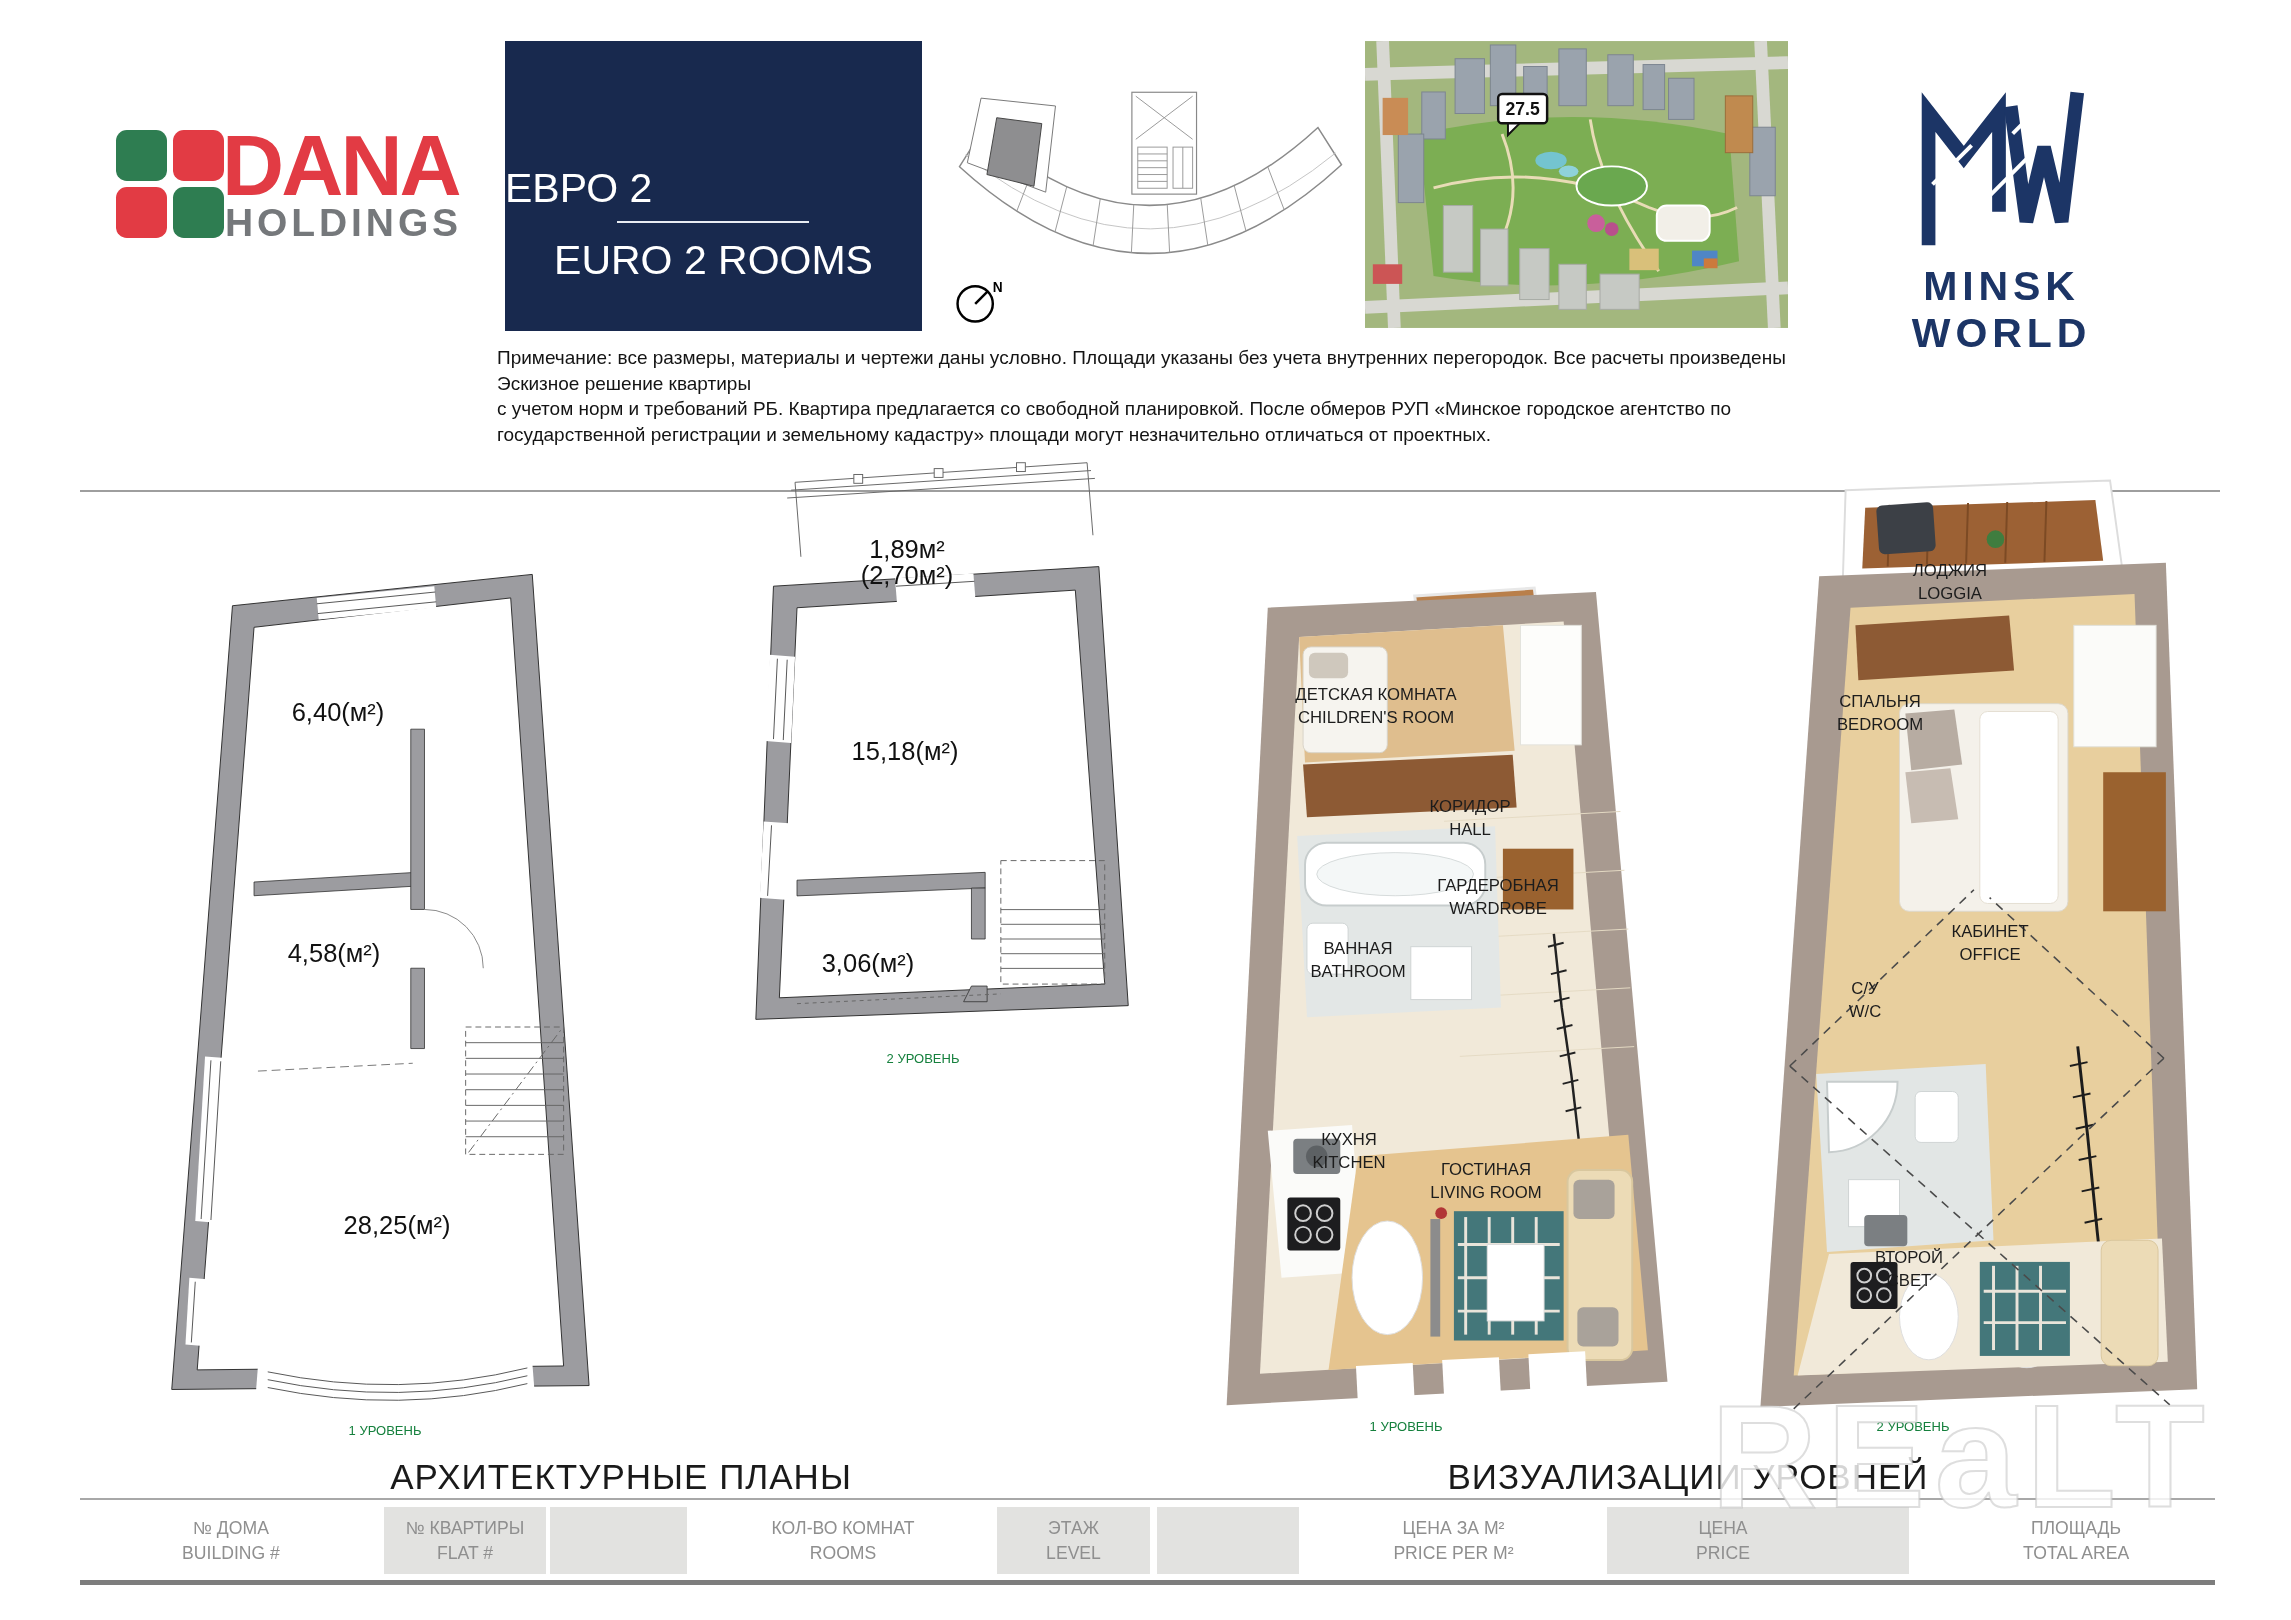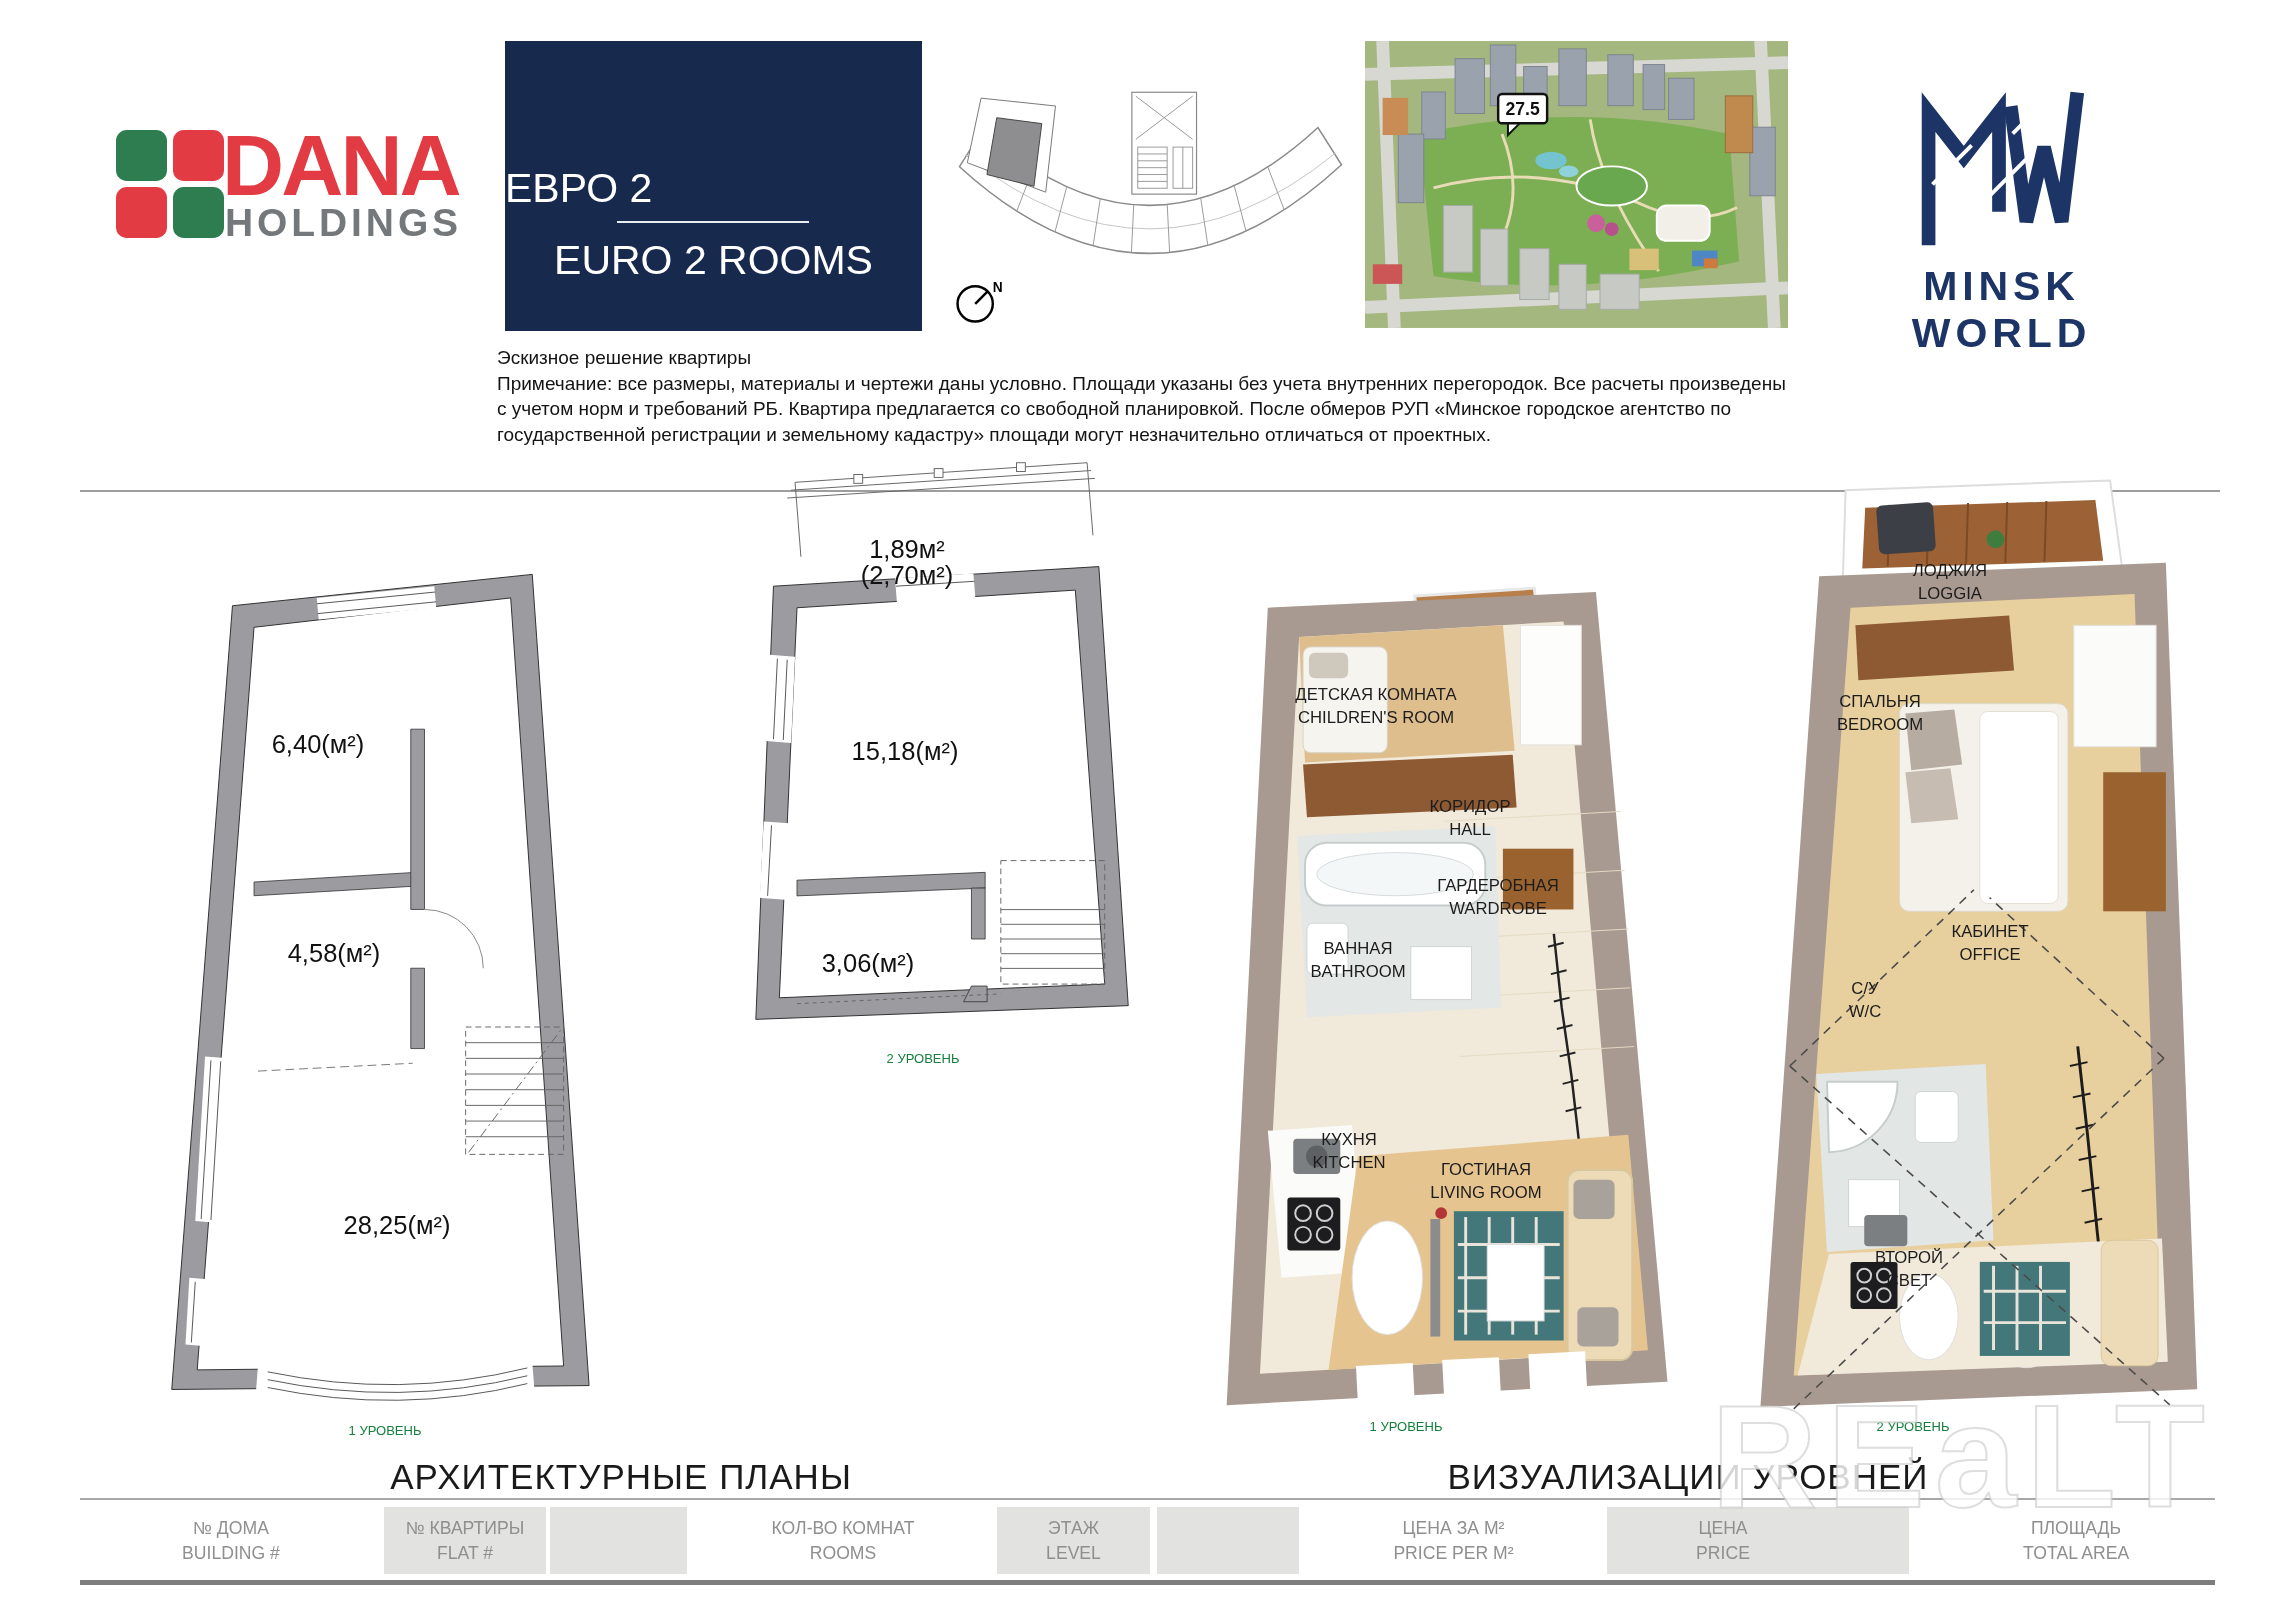--- a/index.html
+++ b/index.html
@@ -165,22 +165,22 @@
     </g>
     <g stroke="#ffffff" stroke-width="4">
       <line x1="24" y1="124" x2="64" y2="84"></line>
       <line x1="76" y1="142" x2="126" y2="92"></line>
       <line x1="106" y1="72" x2="146" y2="32"></line>
     </g>
   </svg>
   <div class="mw-text">MINSK WORLD</div>
 
   <div class="disclaimer">
+    <div>Примечание: все размеры, материалы и чертежи даны условно. Площади указаны без учета внутренних перегородок. Все расчеты произведены</div>
     <div>Эскизное решение квартиры</div>
-    <div>Примечание: все размеры, материалы и чертежи даны условно. Площади указаны без учета внутренних перегородок. Все расчеты произведены</div>
     <div>с учетом норм и требований РБ. Квартира предлагается со свободной планировкой. После обмеров РУП «Минское городское агентство по</div>
     <div>государственной регистрации и земельному кадастру» площади могут незначительно отличаться от проектных.</div>
   </div>
 
   <div class="divider" style="left:80px;top:490px;width:2156px;height:2px;"></div>
 
   <svg class="abs" style="left:111px;top:537px;" width="482" height="884" viewBox="0 0 492 902">
     <path d="M124,70 L430,38 L488,866 L62,870 Z M146,92 L408,62 L462,846 L88,850 Z" fill="#9c9ca0" fill-rule="evenodd" stroke="#2f2f2f" stroke-width="1"></path>
 
     <polygon points="210,62 330,50 332,72 212,84" fill="#ffffff"></polygon>
@@ -250,21 +250,21 @@
       <line x1="268" y1="470" x2="374" y2="470"></line>
         <line x1="268" y1="485" x2="374" y2="485"></line>
       <line x1="268" y1="500" x2="374" y2="500"></line>
         <line x1="268" y1="515" x2="374" y2="515"></line>
       <line x1="268" y1="530" x2="374" y2="530"></line>
       <line x1="90,?" y1="0" x2="0" y2="0" visibility="hidden"></line>
       <line x1="60" y1="566" x2="268" y2="556" stroke-dasharray="4,4"></line>
     </g>
   </svg>
 
-  <div class="alabel" style="left:318px;top:698px;margin-top:32px;">6,40(м²)</div>
+  <div class="alabel" style="left:338px;top:698px;">6,40(м²)</div>
   <div class="alabel" style="left:334px;top:939px;">4,58(м²)</div>
   <div class="alabel" style="left:397px;top:1211px;">28,25(м²)</div>
   <div class="alabel" style="left:907px;top:535px;">1,89м²</div>
   <div class="alabel" style="left:907px;top:561px;">(2,70м²)</div>
   <div class="alabel" style="left:905px;top:737px;">15,18(м²)</div>
   <div class="alabel" style="left:868px;top:949px;">3,06(м²)</div>
 
   <svg class="abs" style="left:1209px;top:586px;" width="482" height="835" viewBox="0 0 492 852">
     <polygon points="210,10 332,2 336,34 214,42" fill="#b97f4a" stroke="#e8e8e8" stroke-width="3"></polygon>
     <path d="M60,22 L395,6 L468,812 L18,836 Z" fill="#a89a90"></path>

